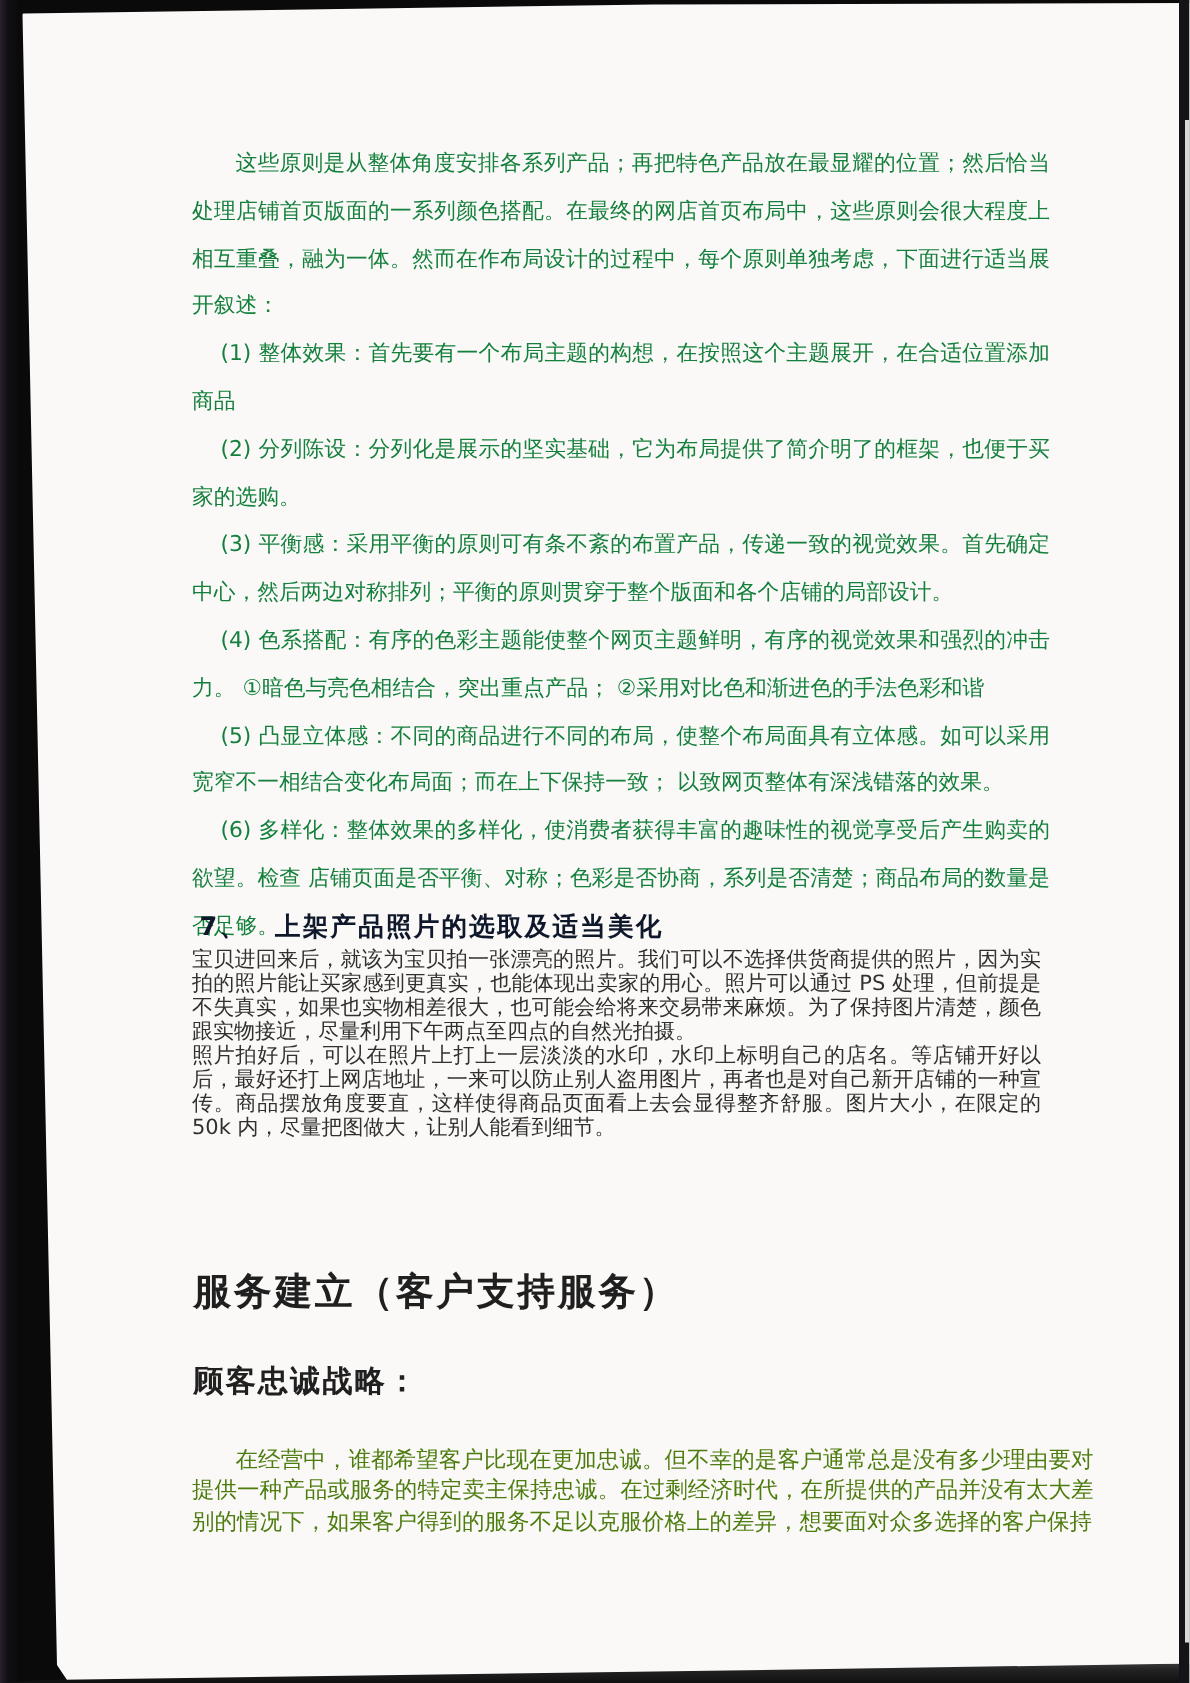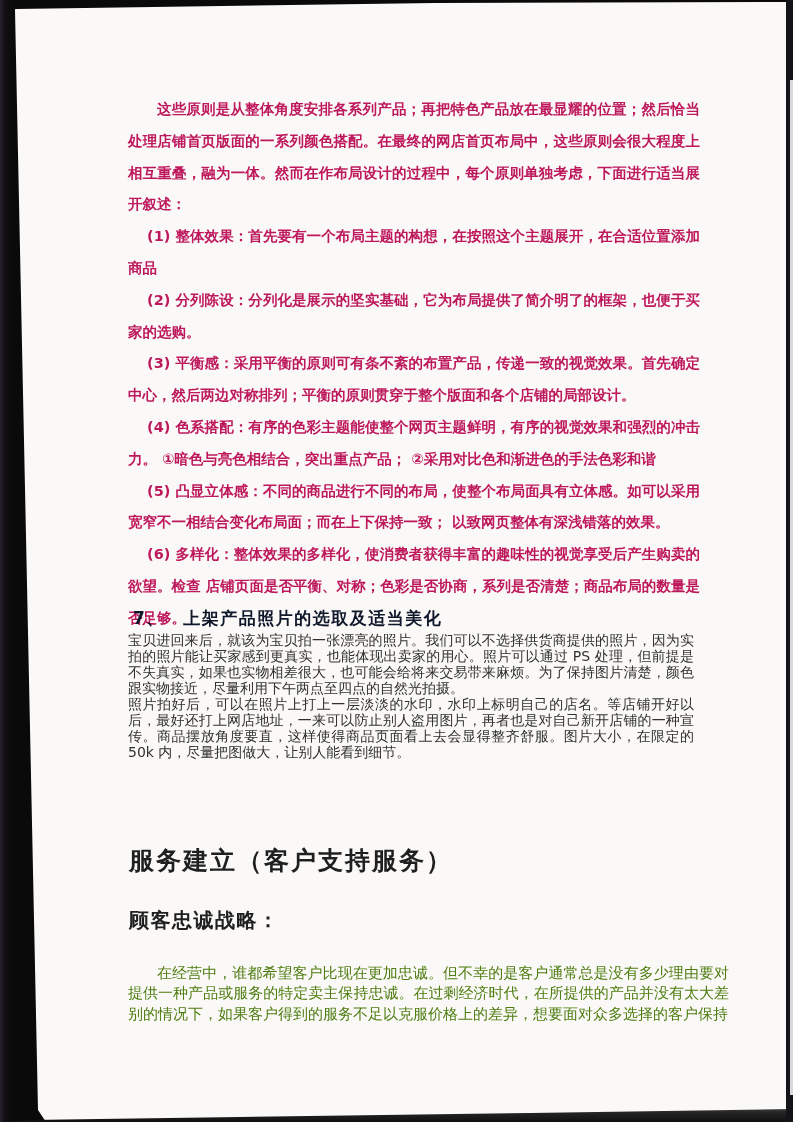--- a/index.html
+++ b/index.html
@@ -38,22 +38,21 @@
     background: #d9d9db;
   }
 
   
   .blk { position: absolute; text-align: justify; }
   .blk p { margin: 0; }
 
   #sec-principles {
     left: 128px; top: 94px; width: 572px;
     font-size: 14.5px; line-height: 31.8px;
-    color: #be185d;
-    font-weight: bold;
+    color: #15803d;
   }
   #sec-principles .intro { text-indent: 29px; }
   #sec-principles .item  { text-indent: 19px; }
 
   #sec-photo-heading {
     left: 133px; top: 606px;
     font-size: 17px; font-weight: 700; line-height: 24px;
     letter-spacing: 1.5px; color: #0f172a;
     text-align: left;
   }

